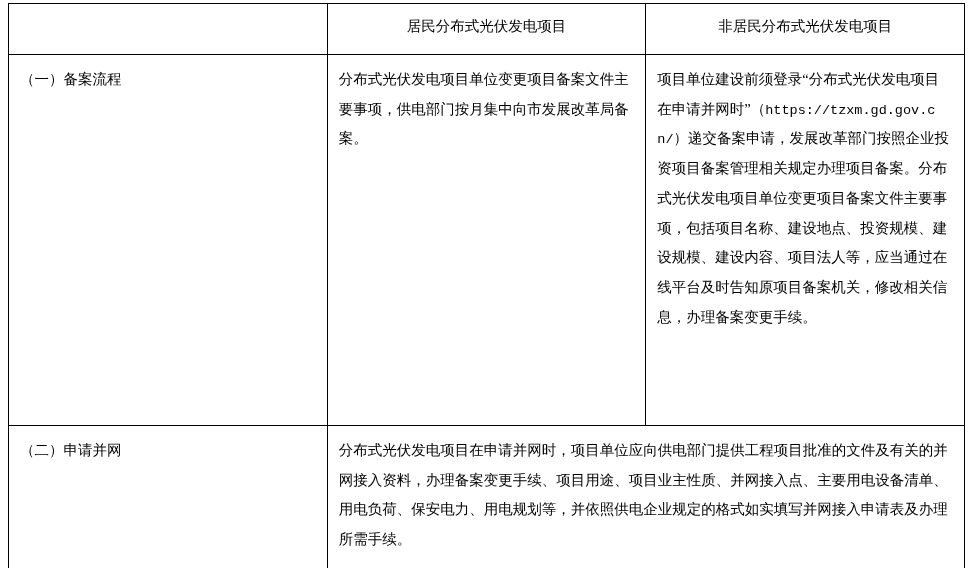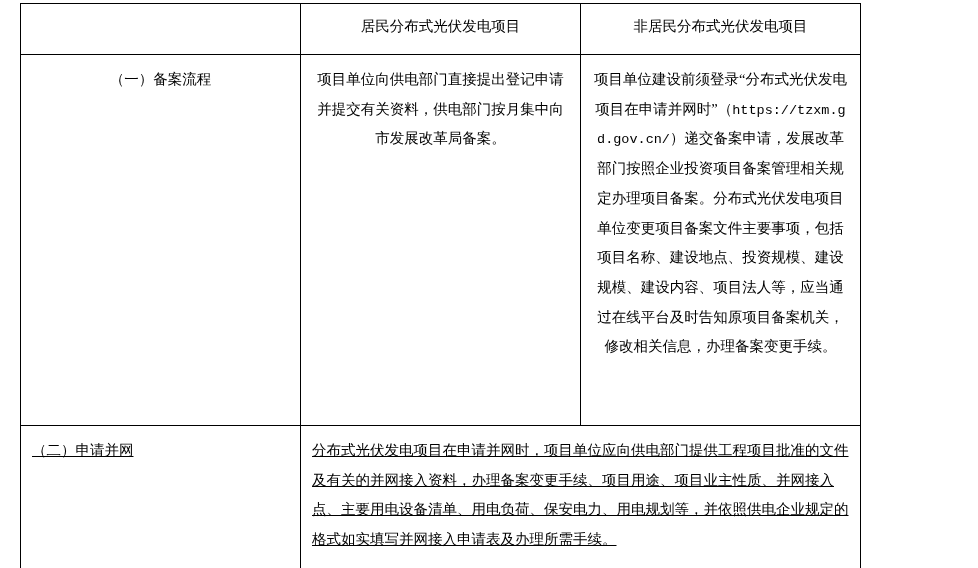--- a/index.html
+++ b/index.html
@@ -16,22 +16,22 @@
   }
   .page {
     position: relative;
     width: 978px;
     height: 568px;
     box-sizing: border-box;
   }
   table.doc-table {
     border-collapse: collapse;
     table-layout: fixed;
-    width: 841px;
-    margin-left: 20px;
+    width: 957px;
+    margin-left: 8px;
     margin-top: 3px;
   }
   table.doc-table td {
     border: 1px solid #000000;
     vertical-align: top;
     padding: 10px 11px 10px 11px;
     font-size: 14.5px;
     line-height: 2.05;
     word-break: break-all;
   }
@@ -46,46 +46,44 @@
   }
   .row-label {
     white-space: nowrap;
   }
   .mono {
     font-family: "Liberation Mono", "DejaVu Sans Mono", monospace;
     font-size: 13.5px;
   }
   .tall-cell {
     height: 350px;
-    text-align: center;
   }
   .mid-cell {
     height: 122px;
-    text-decoration: underline;
   }
 </style>
 </head>
 <body>
 
 <div class="page">
   <table class="doc-table">
     <colgroup>
       <col class="col-label">
       <col class="col-a">
       <col class="col-b">
     </colgroup>
     <tbody>
       <tr>
         <td class="hdr-empty"></td>
         <td class="hdr-cell">居民分布式光伏发电项目</td>
         <td class="hdr-cell">非居民分布式光伏发电项目</td>
       </tr>
       <tr>
         <td class="row-label tall-cell">（一）备案流程</td>
-        <td class="tall-cell">项目单位向供电部门直接提出登记申请并提交有关资料，供电部门按月集中向市发展改革局备案。</td>
+        <td class="tall-cell">分布式光伏发电项目单位变更项目备案文件主要事项，供电部门按月集中向市发展改革局备案。</td>
         <td class="tall-cell"><span>项目单位建设前须登录“分布式光伏发电项目在申请并网时”（</span><span class="mono">https://tzxm.gd.gov.cn/</span><span>）递交备案申请，发展改革部门按照企业投资项目备案管理相关规定办理项目备案。分布式光伏发电项目单位变更项目备案文件主要事项，包括项目名称、建设地点、投资规模、建设规模、建设内容、项目法人等，应当通过在线平台及时告知原项目备案机关，修改相关信息，办理备案变更手续。</span></td>
       </tr>
       <tr>
         <td class="row-label mid-cell">（二）申请并网</td>
         <td class="mid-cell" colspan="2">分布式光伏发电项目在申请并网时，项目单位应向供电部门提供工程项目批准的文件及有关的并网接入资料，办理备案变更手续、项目用途、项目业主性质、并网接入点、主要用电设备清单、用电负荷、保安电力、用电规划等，并依照供电企业规定的格式如实填写并网接入申请表及办理所需手续。</td>
       </tr>
 
     </tbody>
   </table>
 </div>

